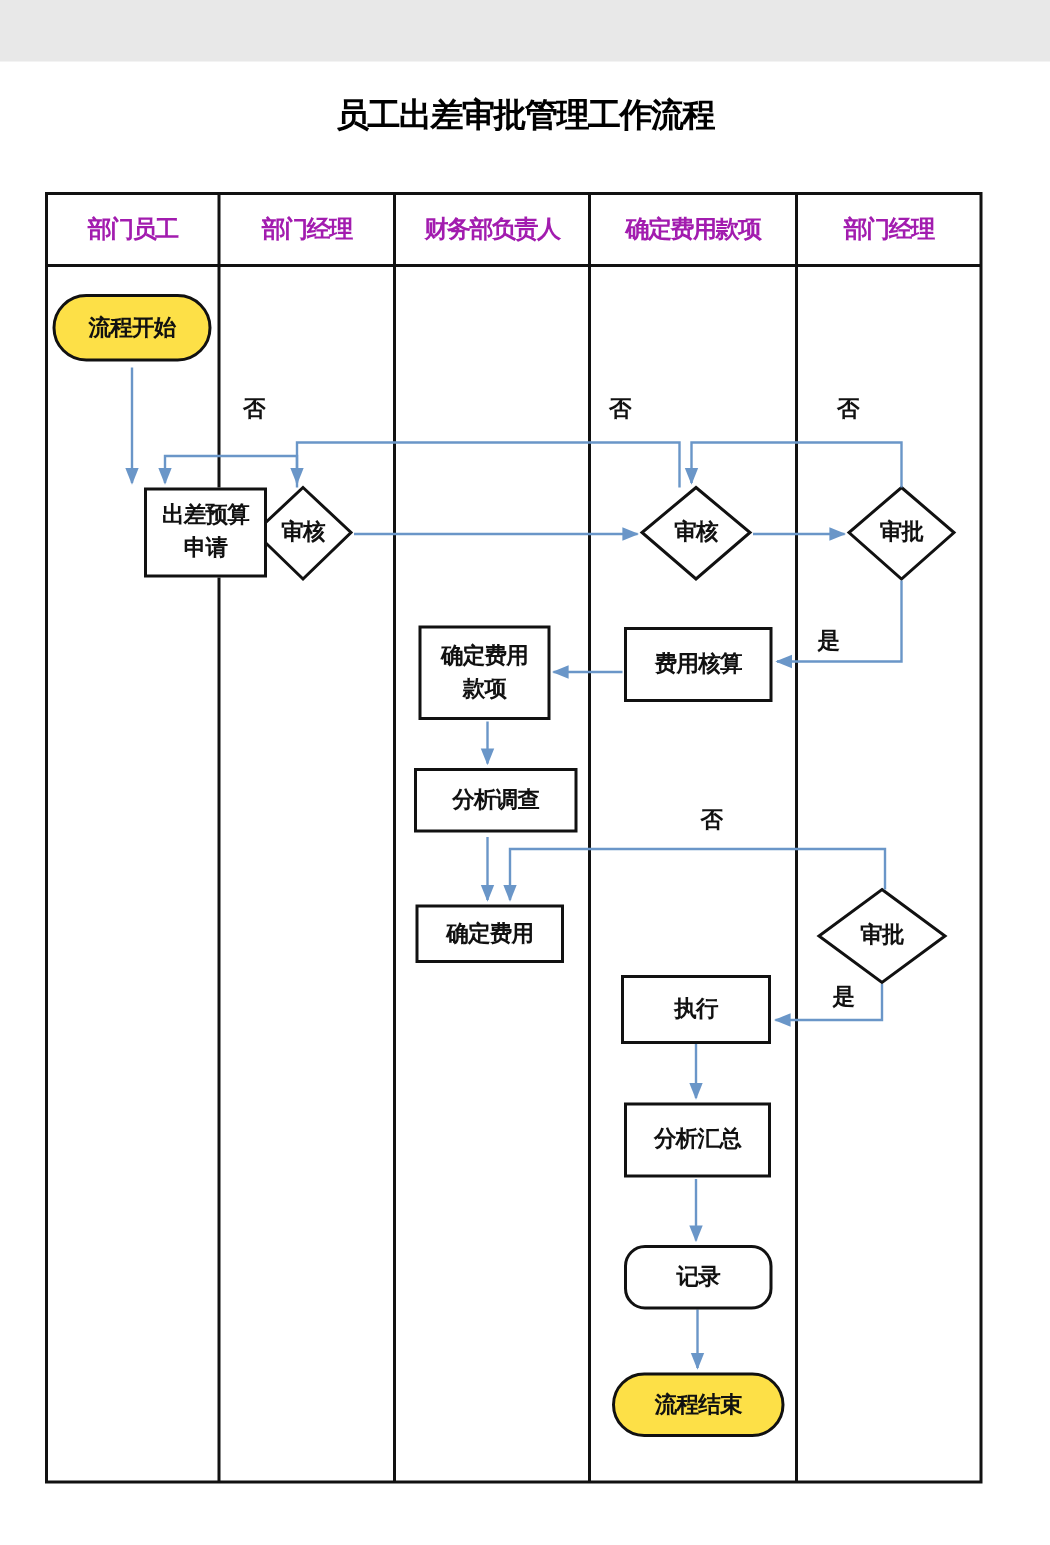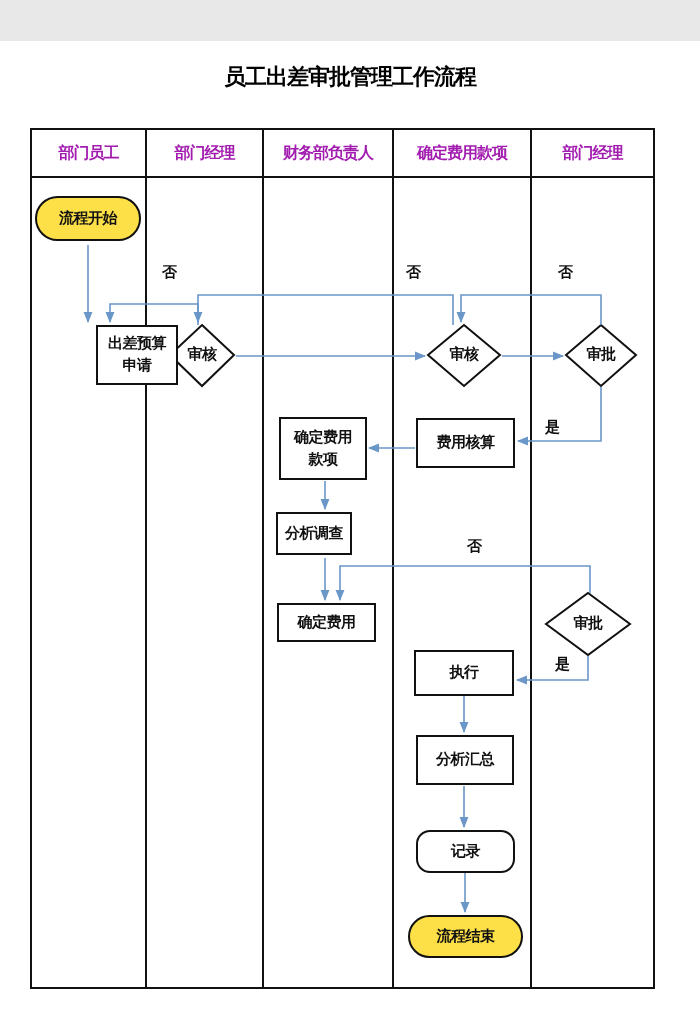--- a/index.html
+++ b/index.html
@@ -73,21 +73,21 @@
 <div class="hdr" style="left:393px;width:138px;">确定费用款项</div>
 <div class="hdr" style="left:531px;width:123px;">部门经理</div>
 
 <div class="node term" style="left:35px;top:196px;width:106px;height:45px;">流程开始</div>
 <div class="node box" style="left:48px;top:325px;width:82px;height:60px;padding:0 4px;margin-left:48px;">出差预算申请</div>
 <div class="node dtext" style="left:170px;top:340px;width:64px;height:30px;">审核</div>
 <div class="node dtext" style="left:428px;top:340px;width:72px;height:30px;">审核</div>
 <div class="node dtext" style="left:566px;top:340px;width:70px;height:30px;">审批</div>
 <div class="node box" style="left:416px;top:418px;width:99px;height:50px;">费用核算</div>
 <div class="node box" style="left:279px;top:417px;width:88px;height:63px;padding:0 6px;">确定费用款项</div>
-<div class="node box" style="left:276px;top:512px;width:76px;height:43px;">分析调查</div>
+<div class="node box" style="left:276px;top:512px;width:109px;height:43px;">分析调查</div>
 <div class="node box" style="left:277px;top:603px;width:99px;height:39px;">确定费用</div>
 <div class="node dtext" style="left:546px;top:609px;width:84px;height:30px;">审批</div>
 <div class="node box" style="left:414px;top:650px;width:100px;height:46px;">执行</div>
 <div class="node box" style="left:416px;top:735px;width:98px;height:50px;">分析汇总</div>
 <div class="node box" style="left:416px;top:830px;width:99px;height:43px;border-radius:14px;">记录</div>
 <div class="node term" style="left:408px;top:915px;width:115px;height:43px;text-align:center;">流程结束</div>
 
 <div class="lbl" style="left:162px;top:263px;">否</div>
 <div class="lbl" style="left:406px;top:263px;">否</div>
 <div class="lbl" style="left:558px;top:263px;">否</div>

